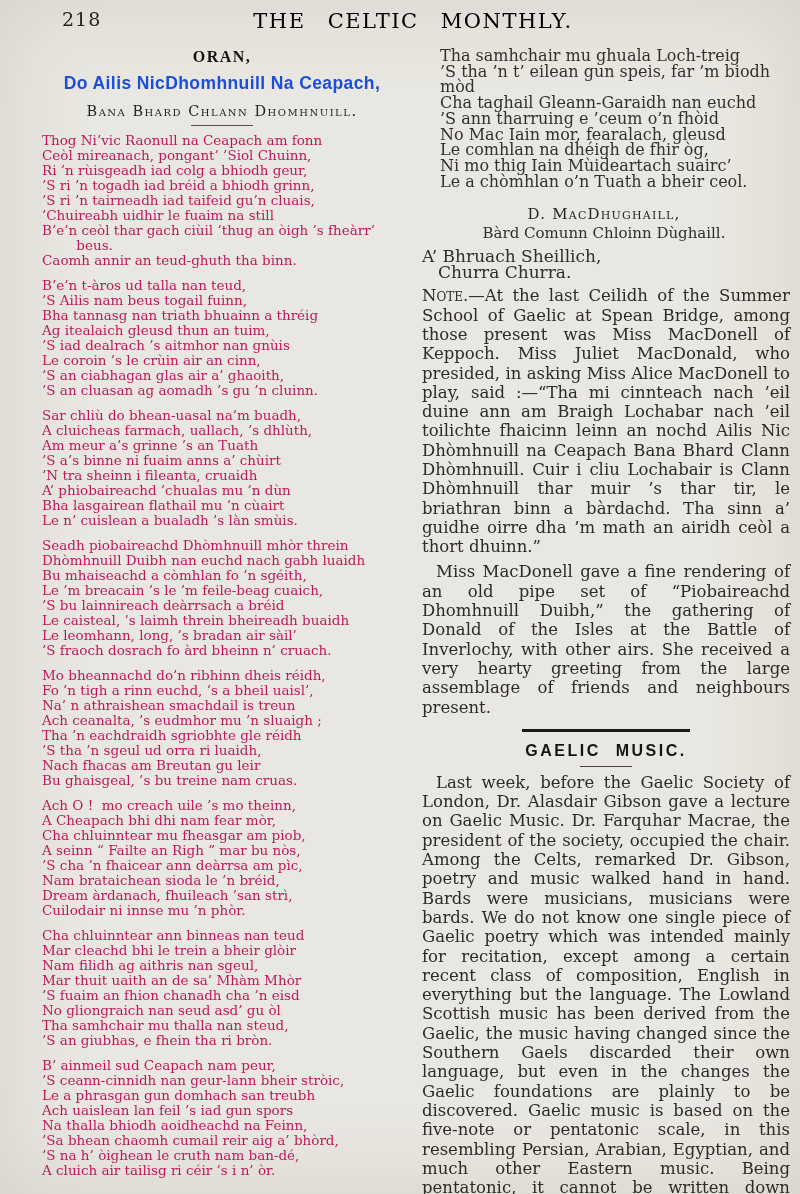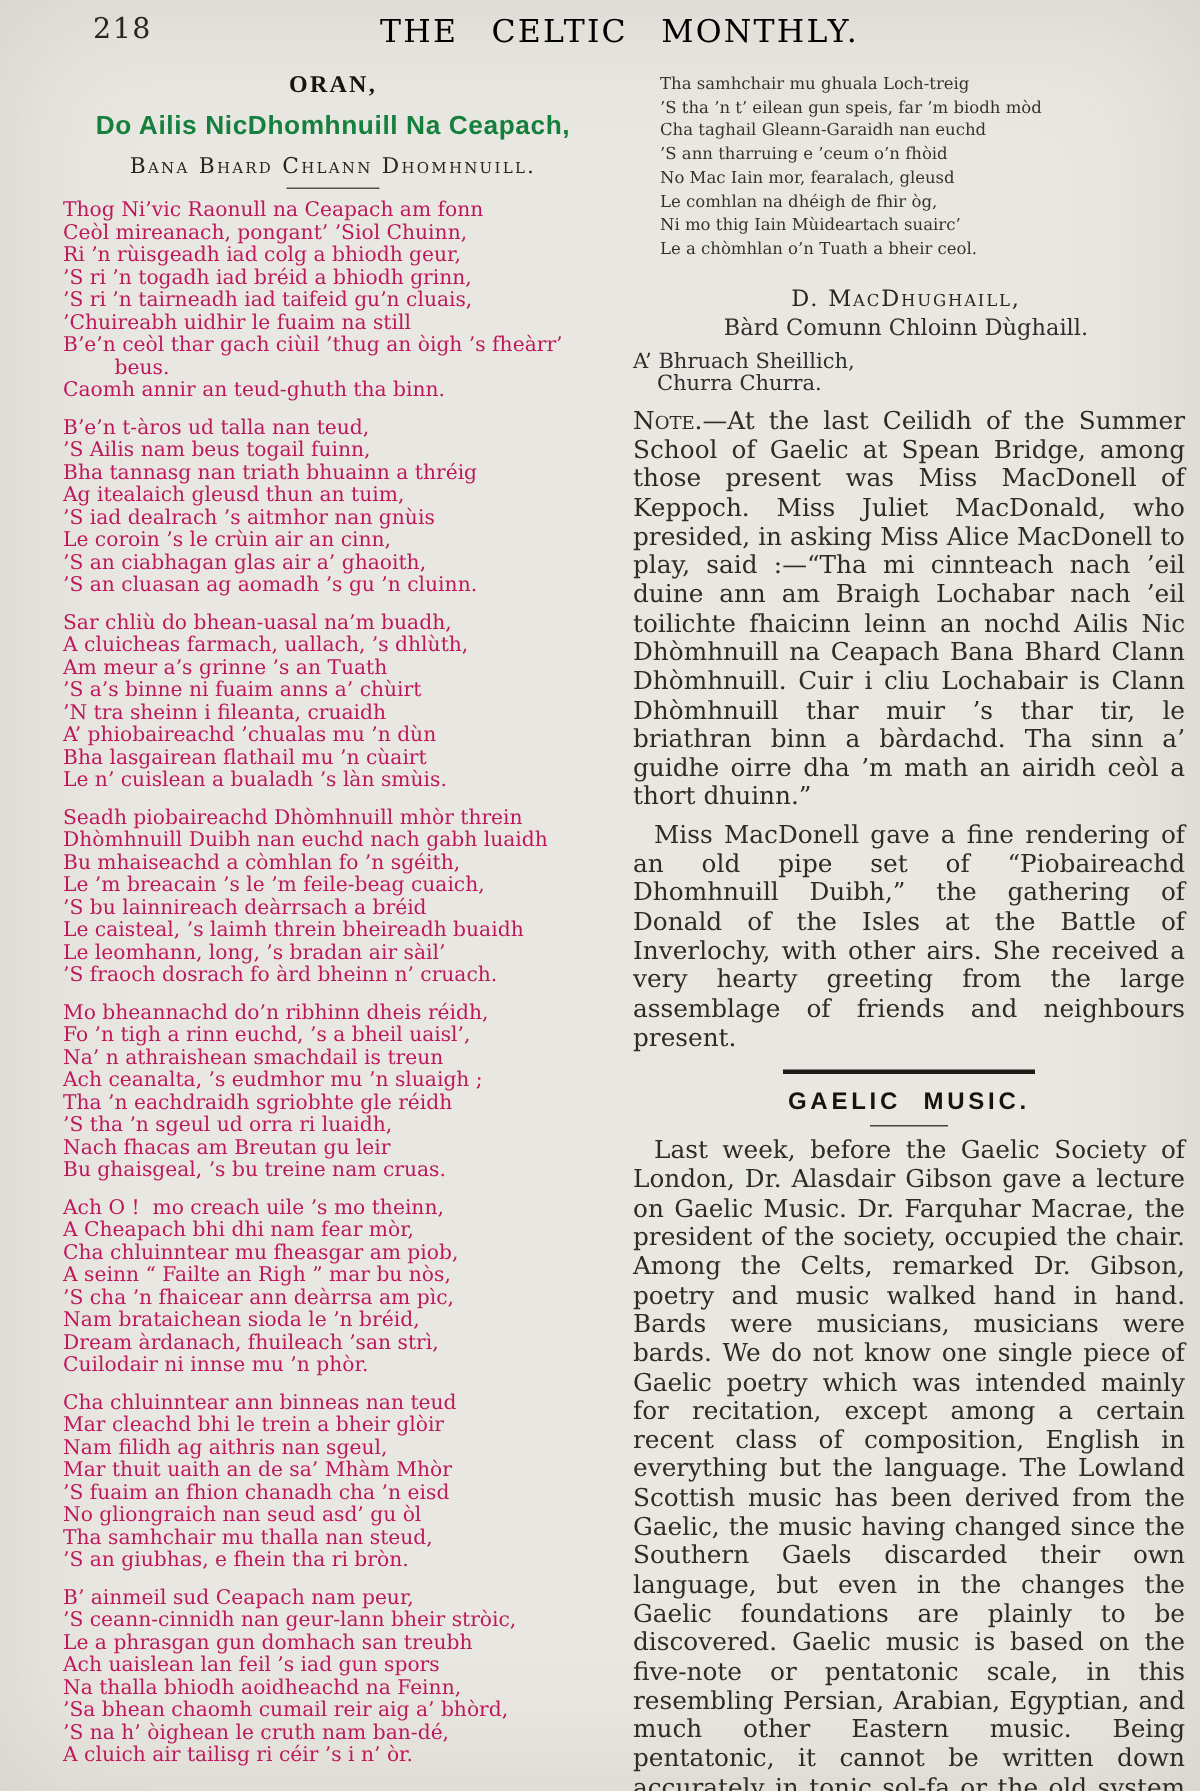--- a/index.html
+++ b/index.html
@@ -28,53 +28,53 @@
     position:absolute;left:422px;top:46px;width:368px;
   }
   .poem-title-1{
     margin:2px 0 0 0;text-align:center;
     font-family:Liberation Serif, serif;font-weight:bold;
     font-size:16px;letter-spacing:1.5px;color:#15140f;
   }
   .poem-title-2{
     margin:7px 0 0 0;text-align:center;
     font-family:"Liberation Sans", sans-serif;font-weight:bold;
-    font-size:17.5px;letter-spacing:0.4px;color:#15803d;
+    font-size:17.5px;letter-spacing:0.4px;color:#1d4ed8;
   }
   .poem-byline{
     margin:9px 0 0 0;text-align:center;
     font-variant:small-caps;font-size:14.5px;letter-spacing:1.5px;
     color:#26251f;
   }
   .byline-rule{
     width:62px;border:0;border-top:1.3px solid #55534c;
     margin:6px auto 7px auto;
   }
   .stanza{
     white-space:pre-wrap;
     font-size:13.5px;line-height:15px;
     margin:0 0 10px 0;
     padding-left:4px;
     color:#be185d;
   }
   .stanza-right{
     white-space:pre-wrap;
-    font-size:11px;line-height:15.7px;
+    font-size:16px;line-height:15.7px;
     margin:2px 0 16px 0;padding-left:18px;
     color:#32312c;
   }
   .signature{ text-align:center; margin-top:10px; padding-right:4px;}
   .signature-name{
     font-variant:small-caps;font-size:15px;letter-spacing:1.2px;
     color:#26251f;
   }
   .signature-title{
     font-size:15px;color:#2f2e2a;margin-top:1px;
   }
-  .place{ margin-top:7px; font-size:14px; line-height:15.5px;}
+  .place{ margin-top:7px; font-size:17px; line-height:15.5px;}
   .place-2{ padding-left:16px; }
   .prose{
     margin:6px 0 0 0;
     font-size:16.5px;line-height:19.3px;
     text-align:justify;color:#2c2b26;
   }
   .prose-indent{ text-indent:14px; }
   .note-label{ font-variant:small-caps; }
   .section-divider{
     width:168px;height:3px;background:#1c1b17;

